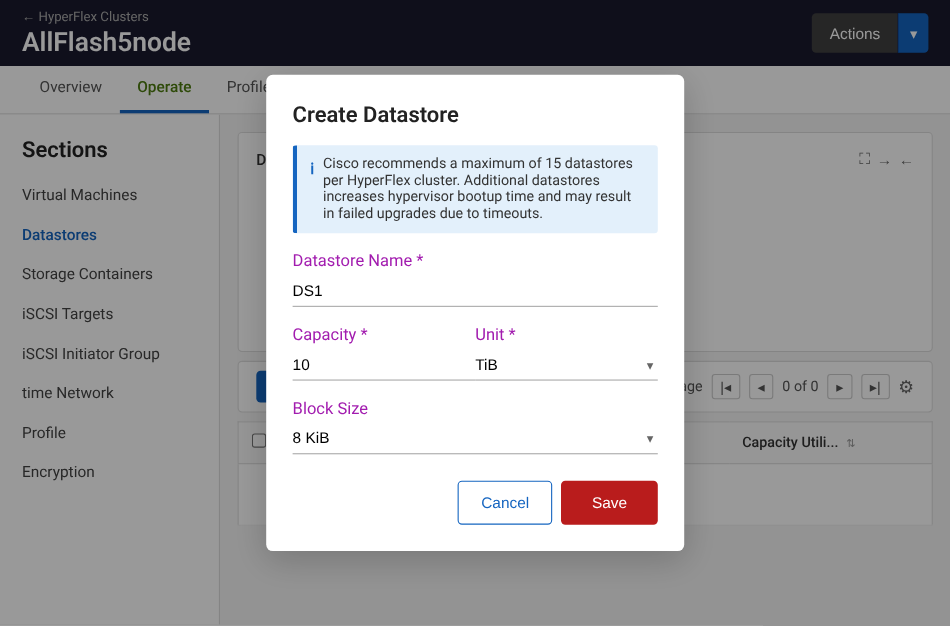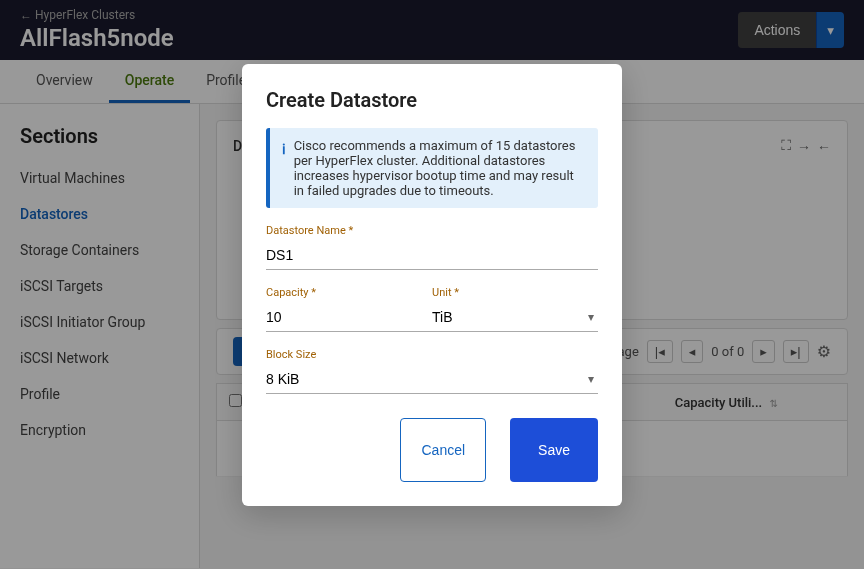--- a/index.html
+++ b/index.html
@@ -230,22 +230,22 @@
       color: #1565c0;
       font-weight: bold;
       font-size: 14px;
       flex-shrink: 0;
       margin-top: 1px;
     }
     .form-group {
       margin-bottom: 16px;
     }
     .form-label {
-      font-size: 11px;
-      color: #a16207;
+      font-size: 15px;
+      color: #a21caf;
       margin-bottom: 4px;
       display: block;
     }
     .form-input {
       width: 100%;
       border: none;
       border-bottom: 1px solid #aaa;
       padding: 6px 0;
       font-size: 14px;
       outline: none;
@@ -274,38 +274,38 @@
       right: 4px;
       top: 50%;
       transform: translateY(-50%);
       pointer-events: none;
       color: #666;
       font-size: 12px;
     }
     .modal-footer {
       display: flex;
       justify-content: flex-end;
-      gap: 24px;
+      gap: 8px;
       margin-top: 24px;
     }
     .btn-cancel {
       background: #fff;
       color: #1565c0;
       border: 1px solid #1565c0;
       border-radius: 4px;
       padding: 8px 20px;
       cursor: pointer;
       font-size: 14px;
     }
     .btn-save {
-      background: #1d4ed8;
+      background: #b91c1c;
       color: #fff;
       border: none;
       border-radius: 4px;
-      padding: 24px 28px;
+      padding: 12px 28px;
       cursor: pointer;
       font-size: 14px;
     }
     .per-page-select {
       border: 1px solid #ccc;
       border-radius: 3px;
       padding: 3px 6px;
       font-size: 13px;
     }
     .pagination-btn {
@@ -352,21 +352,21 @@
 
 <div class="main-layout">
 
   <div class="sidebar">
     <div class="sidebar-section-title">Sections</div>
     <div class="sidebar-item">Virtual Machines</div>
     <div class="sidebar-item active">Datastores</div>
     <div class="sidebar-item">Storage Containers</div>
     <div class="sidebar-item">iSCSI Targets</div>
     <div class="sidebar-item">iSCSI Initiator Group</div>
-    <div class="sidebar-item">iSCSI Network</div>
+    <div class="sidebar-item">time Network</div>
     <div class="sidebar-item">Profile</div>
     <div class="sidebar-item">Encryption</div>
   </div>
 
   <div class="content-area">
 
     <div class="chart-card">
       <div class="chart-card-header">
         <span class="chart-card-title">Datastore By Capacity Utilization T</span>
         <div class="chart-card-icons">

